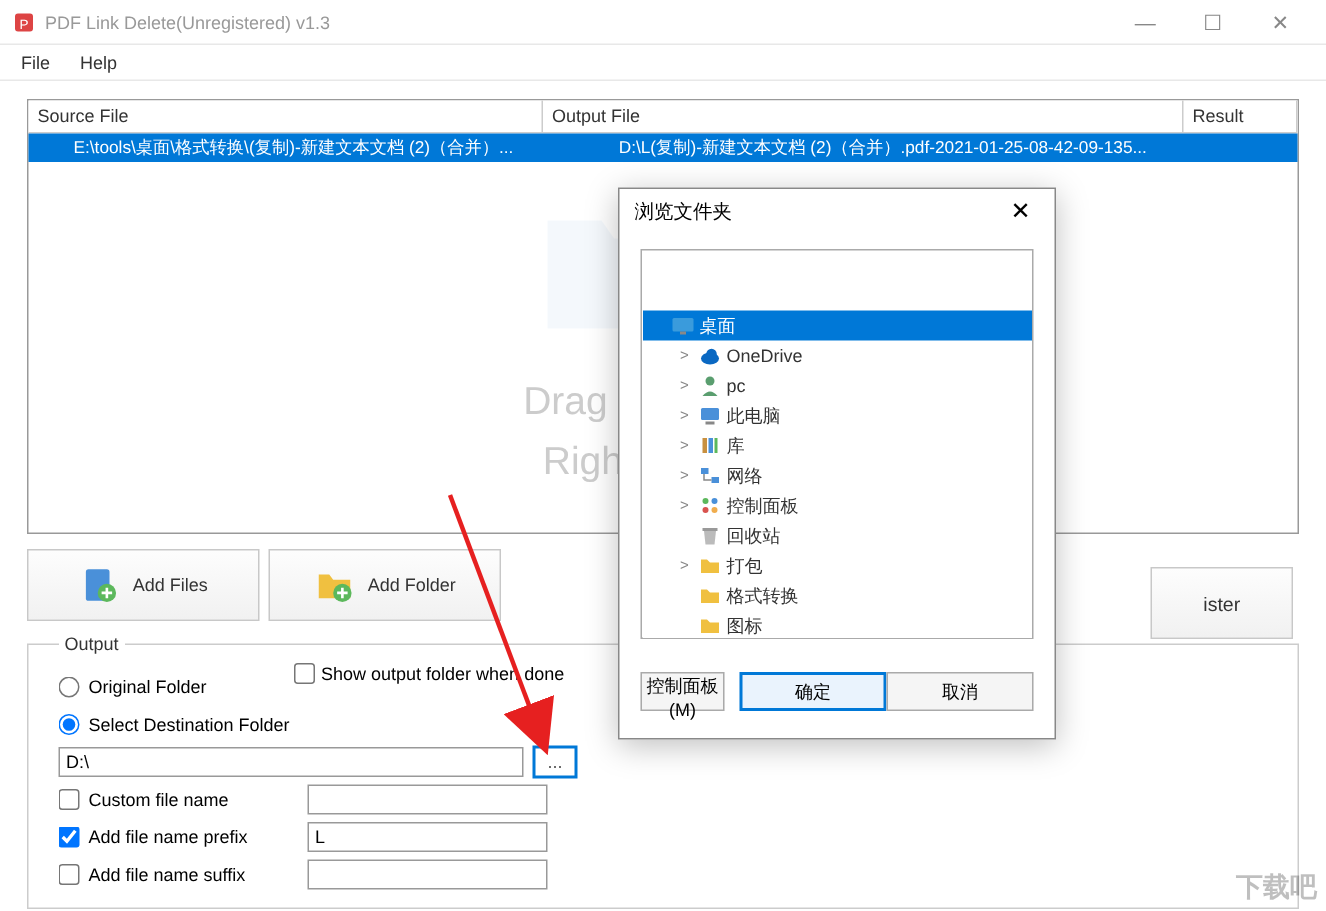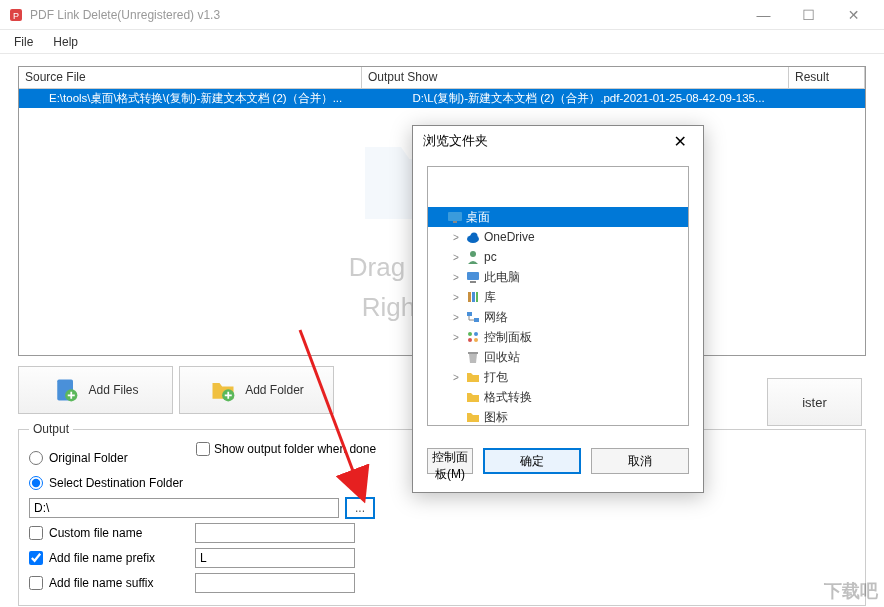--- a/index.html
+++ b/index.html
@@ -32,21 +32,21 @@
 .trow .td.result { flex: 1; }
 .watermark { position: absolute; top: 180px; left: 0; right: 0; text-align: center; font-size: 26px; color: #ccc; line-height: 40px; pointer-events: none; }
 .folder-bg { position: absolute; left: 340px; top: 60px; width: 120px; height: 100px; opacity: 0.15; }
 
 
 .toolbar { display: flex; gap: 6px; padding: 10px 0 8px 0; }
 .bigbtn { width: 155px; height: 48px; border: 1px solid #c8c8c8; background: linear-gradient(#fdfdfd,#f1f1f1); display: flex; align-items: center; justify-content: center; gap: 8px; font-size: 12px; color: #333; }
 .bigbtn svg { width: 28px; height: 28px; }
 
 
-fieldset { border: 1px solid #ccc; padding: 8px 10px; font-size: 12px; position: relative; }
+fieldset { border: 1px solid #ccc; padding: 8px 20px; font-size: 12px; position: relative; }
 legend { font-size: 12px; color: #333; padding: 0 4px; }
 .row { display: flex; align-items: center; gap: 6px; margin: 3px 0; height: 22px; }
 .radio, .check { width: 14px; height: 14px; }
 .txt { border: 1px solid #999; height: 20px; font-size: 12px; padding: 1px 4px; }
 .browse-btn { width: 30px; height: 22px; border: 2px solid #0078d7; background: #fff; font-size: 12px; color: #555; }
 .showdone { position: absolute; left: 177px; top: 6px; display: flex; align-items: center; gap: 4px; }
 
 
 .rightbtns { position: absolute; right: 22px; top: 378px; display: flex; flex-direction: column; gap: 8px; }
 .sidebtn { width: 95px; height: 48px; border: 1px solid #c8c8c8; background: linear-gradient(#fdfdfd,#f1f1f1); display: flex; align-items: center; justify-content: center; gap: 6px; font-size: 13px; color: #333; text-align: right; }
@@ -93,21 +93,21 @@
 <div class="menubar">
   <div class="menu">File</div>
   <div class="menu">Help</div>
 </div>
 
 <div class="content">
 
   <div class="table-wrap">
     <div class="thead">
       <div class="th source">Source File</div>
-      <div class="th output">Output Show</div>
+      <div class="th output">Output File</div>
       <div class="th result">Result</div>
     </div>
     <div class="trow">
       <div class="td source">E:\tools\桌面\格式转换\(复制)-新建文本文档 (2)（合并）...</div>
       <div class="td output">D:\L(复制)-新建文本文档 (2)（合并）.pdf-2021-01-25-08-42-09-135...</div>
       <div class="td result"></div>
     </div>
     <svg class="folder-bg" viewBox="0 0 100 80">
         <path d="M5 15 L35 15 L42 25 L95 25 L95 75 L5 75 Z" fill="#b8d4f0"></path>
       </svg>
@@ -309,21 +309,21 @@
         <span class="ticon">
           <svg width="16" height="16">
             <path d="M2 4 L6 4 L8 6 L14 6 L14 13 L2 13 Z" fill="#f0c040"></path>
           </svg>
         </span>
         <span>下载吧</span>
       </div>
     </div>
   <div class="dialog-btns">
     <button class="dlg-btn">控制面板(M)</button>
-    <div style="display:flex;gap:10px">
+    <div style="display:flex;">
       <button class="dlg-btn primary">确定</button>
       <button class="dlg-btn">取消</button>
     </div>
   </div>
 </div>
 
 <svg class="arrow-annot" width="110" height="200">
   <defs>
       <marker id="ah" markerWidth="12" markerHeight="12" refX="9" refY="6" orient="auto">
         <path d="M0,0 L12,6 L0,12 Z" fill="#e62020"></path>

